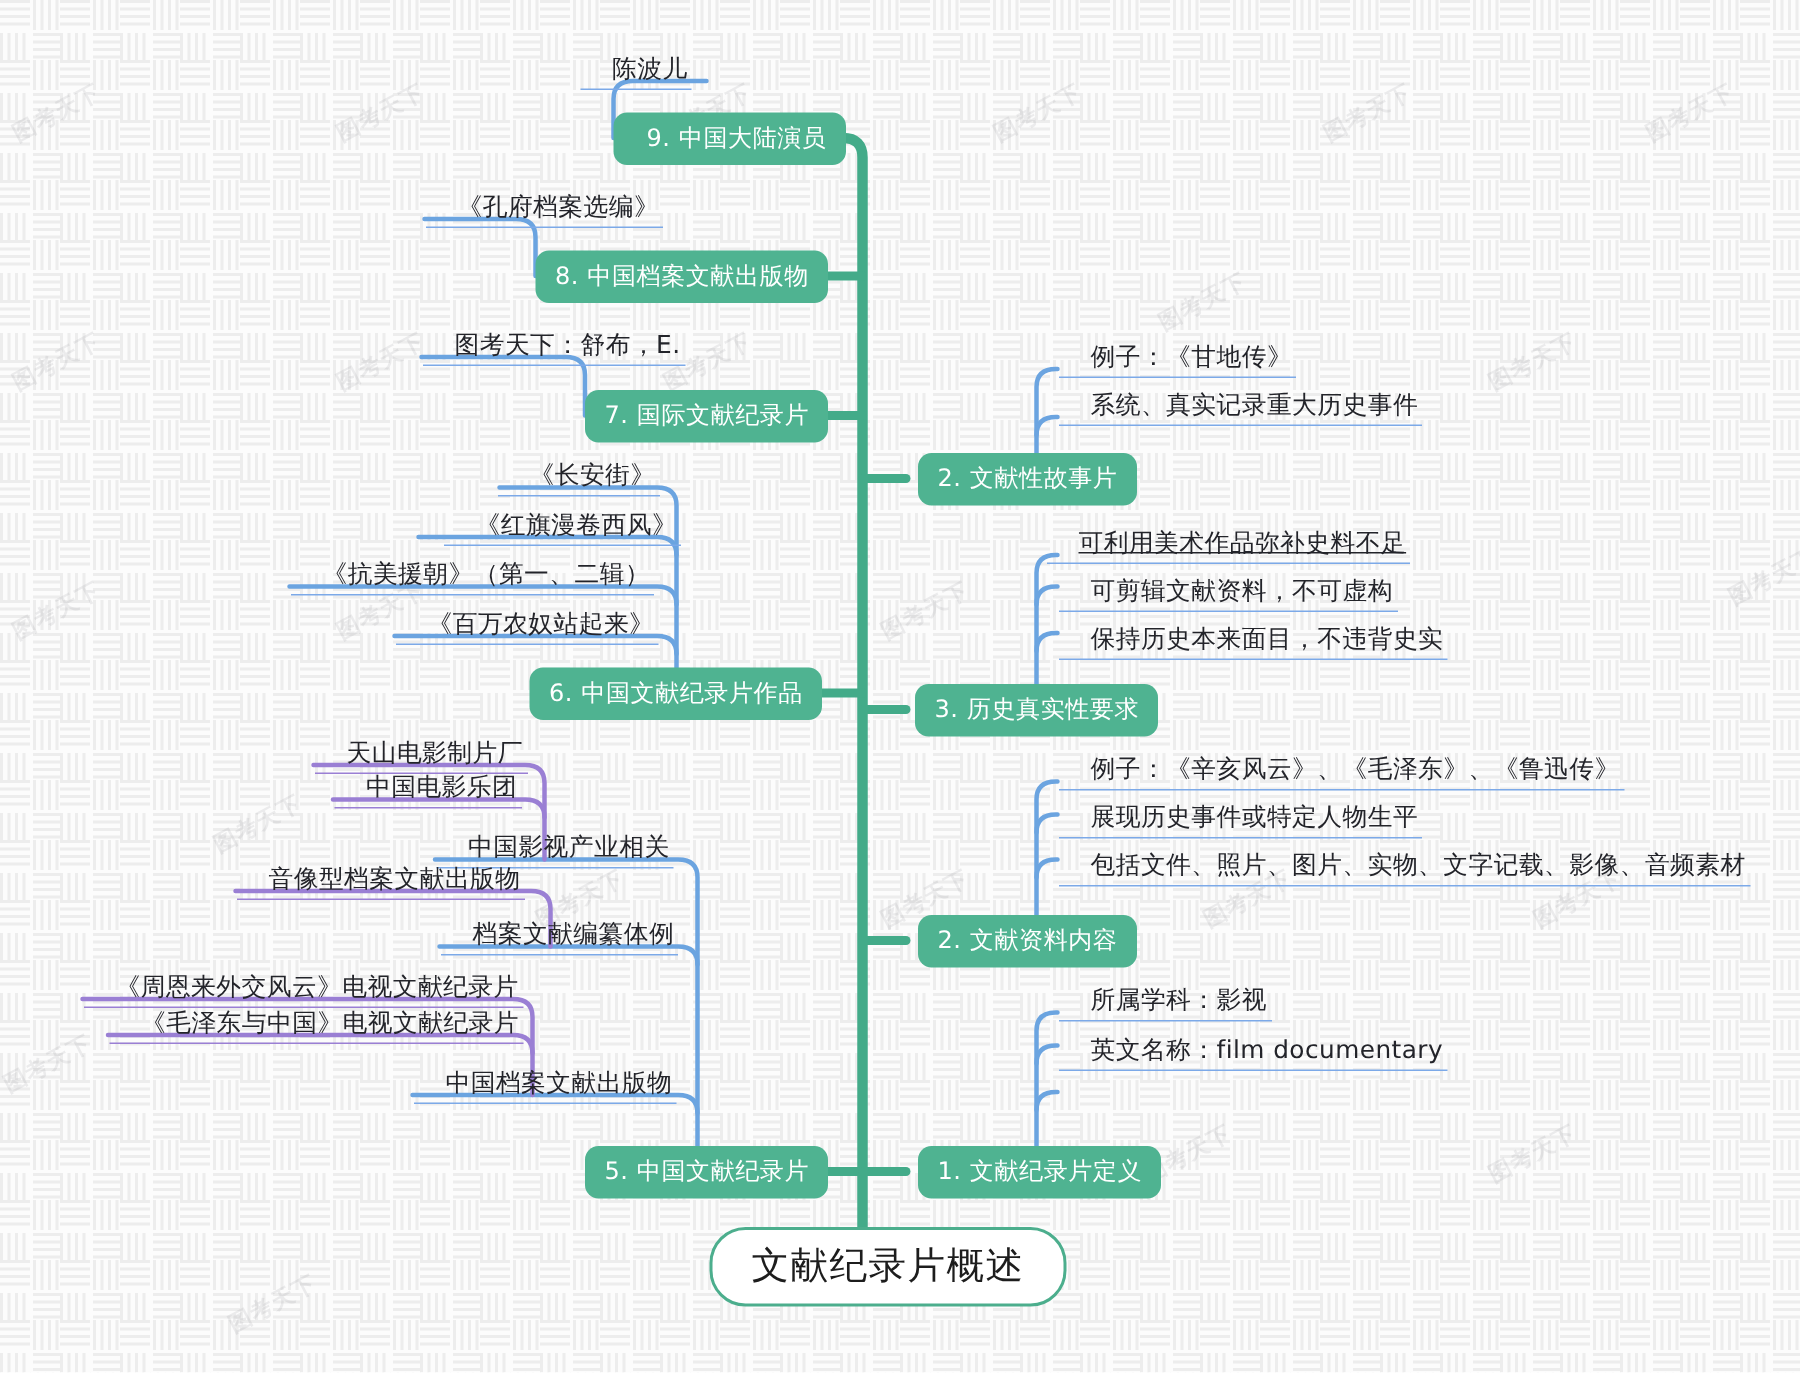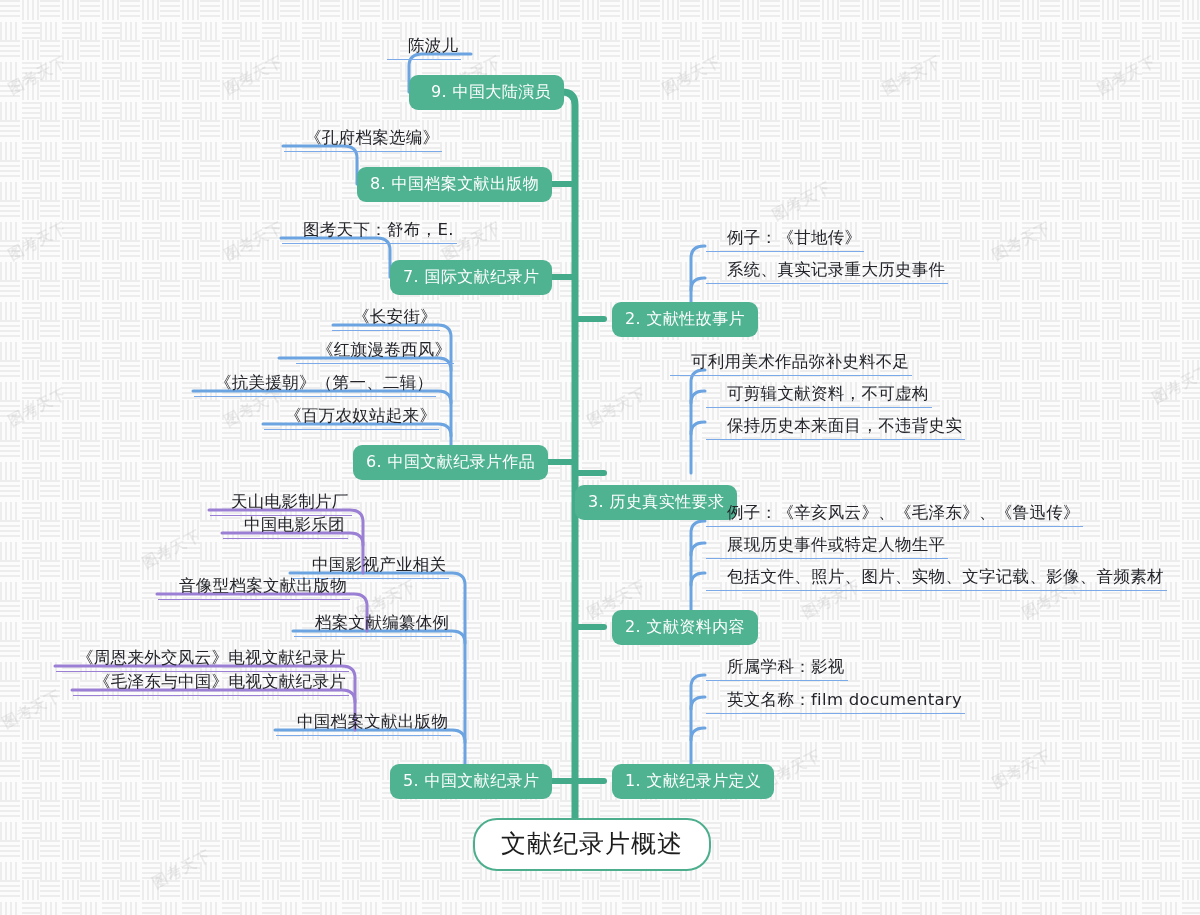--- a/index.html
+++ b/index.html
@@ -235,21 +235,21 @@
   <div class="node branch" style="left:357px; top:167px;">8. 中国档案文献出版物</div>
 
   <div class="node branch" style="left:390px; top:260px;">7. 国际文献纪录片</div>
 
   <div class="node branch" style="left:353px; top:445px;">6. 中国文献纪录片作品</div>
 
   <div class="node branch" style="left:390px; top:764px;">5. 中国文献纪录片</div>
 
   <div class="node branch" style="left:612px; top:302px;">2. 文献性故事片</div>
 
-  <div class="node branch" style="left:575px; top:456px;margin-top:29px;">3. 历史真实性要求</div>
+  <div class="node branch" style="left:610px; top:456px;">3. 历史真实性要求</div>
 
   <div class="node branch" style="left:612px; top:610px;">2. 文献资料内容</div>
 
   <div class="node branch" style="left:612px; top:764px;">1. 文献纪录片定义</div>
 
   <div class="node leaf lb" style="left:387px; top:37px;">陈波儿</div>
 
   <div class="node leaf lb" style="left:284px; top:129px;">《孔府档案选编》</div>
 
   <div class="node leaf lb" style="left:282px; top:221px;">图考天下：舒布，E.</div>
@@ -264,21 +264,21 @@
   <div class="node leaf lb" style="left:291px; top:556px;">中国影视产业相关</div>
   <div class="node leaf pp" style="left:158px; top:577px;">音像型档案文献出版物</div>
   <div class="node leaf lb" style="left:294px; top:614px;">档案文献编纂体例</div>
   <div class="node leaf pp" style="left:56px; top:649px;">《周恩来外交风云》电视文献纪录片</div>
   <div class="node leaf pp" style="left:73px; top:673px;">《毛泽东与中国》电视文献纪录片</div>
   <div class="node leaf lb" style="left:276px; top:713px;">中国档案文献出版物</div>
 
   <div class="node leaf lb" style="left:706px; top:229px;">例子：《甘地传》</div>
   <div class="node leaf lb" style="left:706px; top:261px;">系统、真实记录重大历史事件</div>
 
-  <div class="node leaf lb" style="left:670px; top:353px;">可利用美术作品弥补史料不足</div>
+  <div class="node leaf lb" style="left:698px; top:353px;text-decoration:underline;">可利用美术作品弥补史料不足</div>
   <div class="node leaf lb" style="left:706px; top:385px;">可剪辑文献资料，不可虚构</div>
   <div class="node leaf lb" style="left:706px; top:417px;">保持历史本来面目，不违背史实</div>
 
   <div class="node leaf lb" style="left:706px; top:504px;">例子：《辛亥风云》、《毛泽东》、《鲁迅传》</div>
   <div class="node leaf lb" style="left:706px; top:536px;">展现历史事件或特定人物生平</div>
   <div class="node leaf lb" style="left:706px; top:568px;">包括文件、照片、图片、实物、文字记载、影像、音频素材</div>
 
   <div class="node leaf lb" style="left:706px; top:658px;">所属学科：影视</div>
   <div class="node leaf lb" style="left:706px; top:691px;">英文名称：film documentary</div>
 

